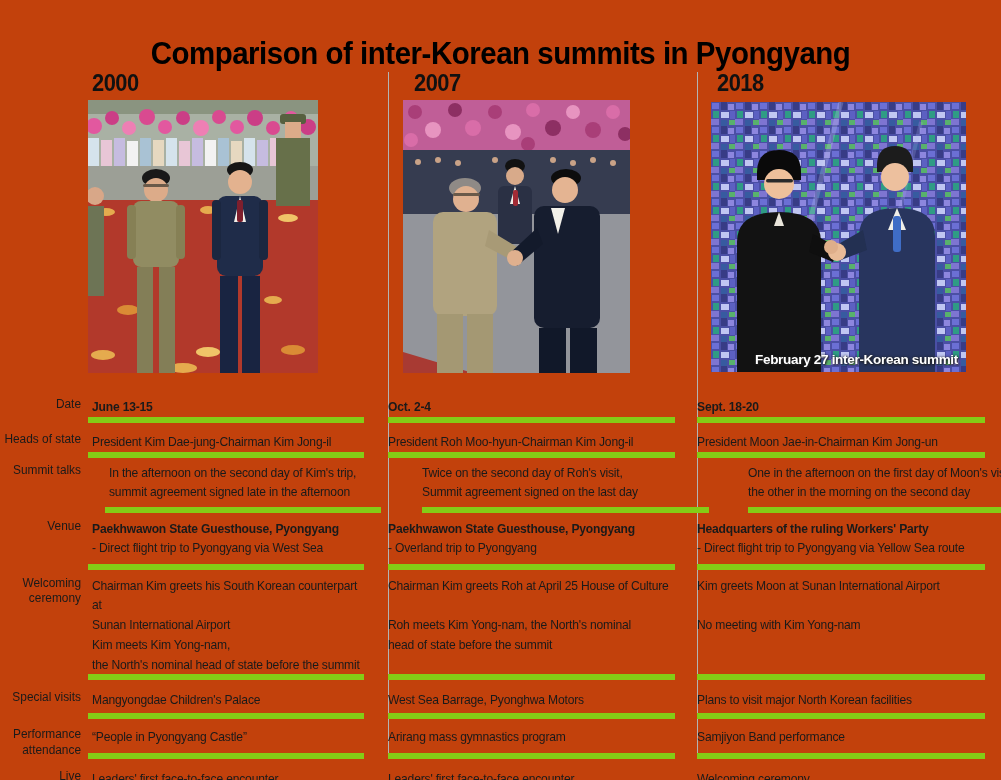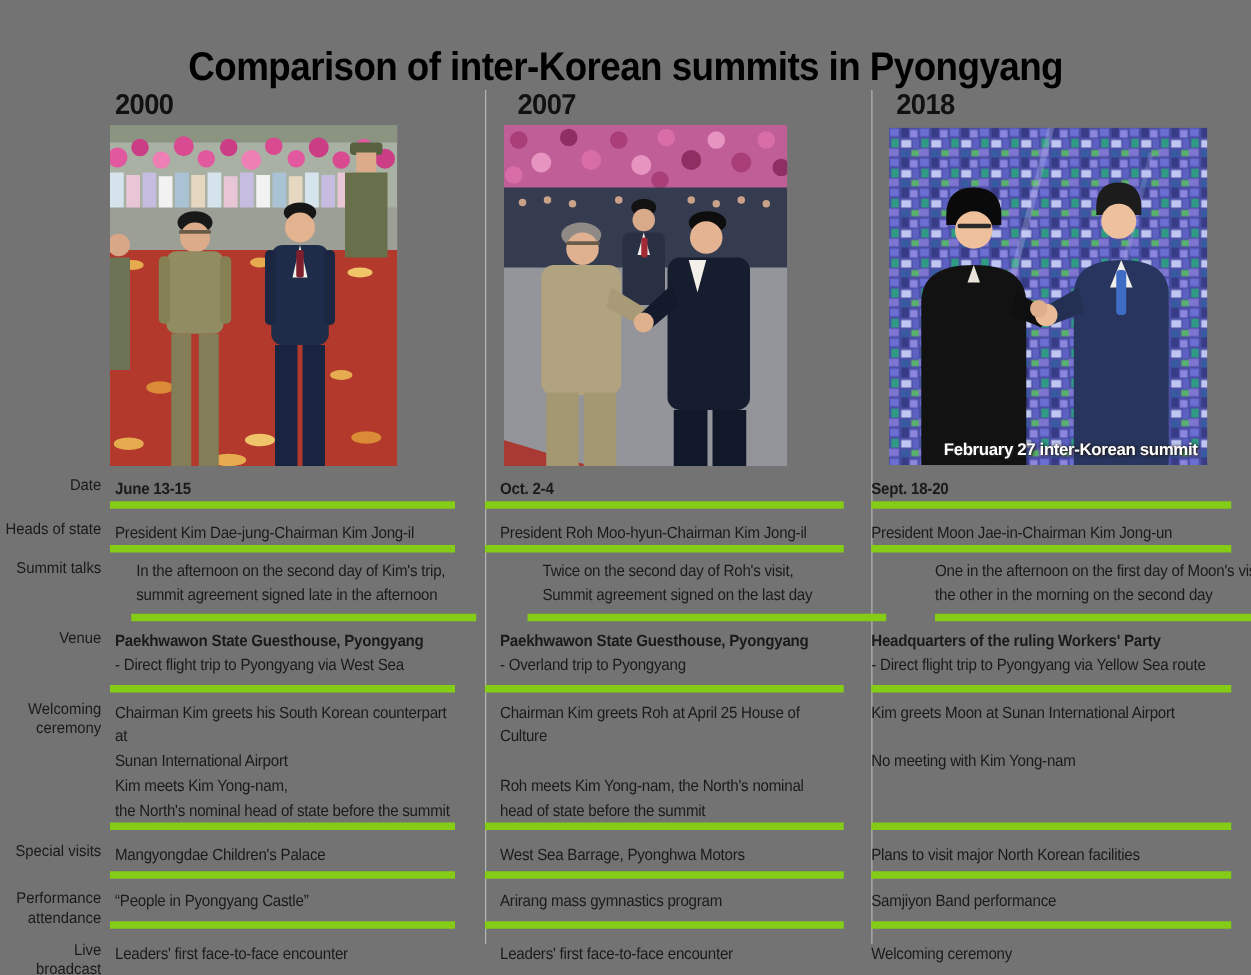--- a/index.html
+++ b/index.html
@@ -1,16 +1,16 @@
 <!DOCTYPE html>
 <html><head>
 <meta charset="utf-8">
 <style>
   html,body{margin:0;padding:0;background:#fff;}
-  .page{position:relative;width:1001px;height:780px;background:#737373;overflow:hidden;
+  .page{position:relative;width:1001px;height:780px;background:#c2410c;overflow:hidden;
         font-family:"Liberation Sans",sans-serif;color:#1a1a1a;}
   .title{position:absolute;top:14px;left:0;width:1001px;text-align:center;
          font-size:32px;font-weight:700;color:#000;letter-spacing:-0.5px;
          transform:scaleX(0.92);transform-origin:50% 0;white-space:nowrap;}
   .year{position:absolute;top:70px;font-size:23px;font-weight:600;letter-spacing:-0.5px;
         transform:scaleX(0.95);transform-origin:0 0;color:#111;}
   .year.y2000{left:92px;} .year.y2007{left:414px;} .year.y2018{left:717px;}
   .photo{position:absolute;overflow:hidden;}
   .photo svg{display:block;width:100%;height:100%;}
   .photo1{left:88px;top:100px;width:230px;height:273px;}
@@ -22,26 +22,26 @@
   .vdiv{position:absolute;top:72px;height:683px;width:1px;background:#b3b3b3;}
   .vdiv.v1{left:388px;} .vdiv.v2{left:697px;}
   .table{position:absolute;top:378px;left:0;width:1001px;}
   .row{display:grid;grid-template-columns:88px 300px 309px 304px;}
   .lab{text-align:right;padding:0 7px 0 0;font-size:12.5px;color:#1a1a1a;
        white-space:pre-line;line-height:1.25;}
   .lab span{display:block;transform:scaleX(0.95);transform-origin:100% 0;white-space:pre-line;}
   .val{border-bottom:6px solid #84cc16;font-size:13px;line-height:1.52;}
   .row:last-child .val{border-bottom:none;}
   .val.c1{padding-left:4px;margin-right:24px;}
-  .val.c2{padding-left:12px;margin-right:22px;}
+  .val.c2{margin-right:22px;}
   .val.c3{margin-right:16px;}
   .val .t{display:block;width:108%;transform:scaleX(0.93);transform-origin:0 0;
           white-space:pre-line;letter-spacing:-0.2px;}
   .bold{font-weight:700;}
-  .r1{min-height:23px;} .r1 .val,.r1 .lab{padding-top:3px;}
+  .r1{min-height:23px;margin-top:16px;} .r1 .val,.r1 .lab{padding-top:3px;}
   .r2{min-height:30px;} .r2 .val,.r2 .lab{padding-top:9px;}
   .r3{min-height:55px;gap:17px;} .r3 .val,.r3 .lab{padding-top:5px;}
   .r4{min-height:57px;} .r4 .val,.r4 .lab{padding-top:6px;}
   .r5{min-height:99px;} .r5 .val,.r5 .lab{padding-top:6px;}
   .r6{min-height:39px;} .r6 .val,.r6 .lab{padding-top:10px;}
   .r7{min-height:39px;} .r7 .val,.r7 .lab{padding-top:8px;}
   .r8{min-height:40px;} .r8 .val,.r8 .lab{padding-top:10px;}
 </style>
 </head>
 <body>

